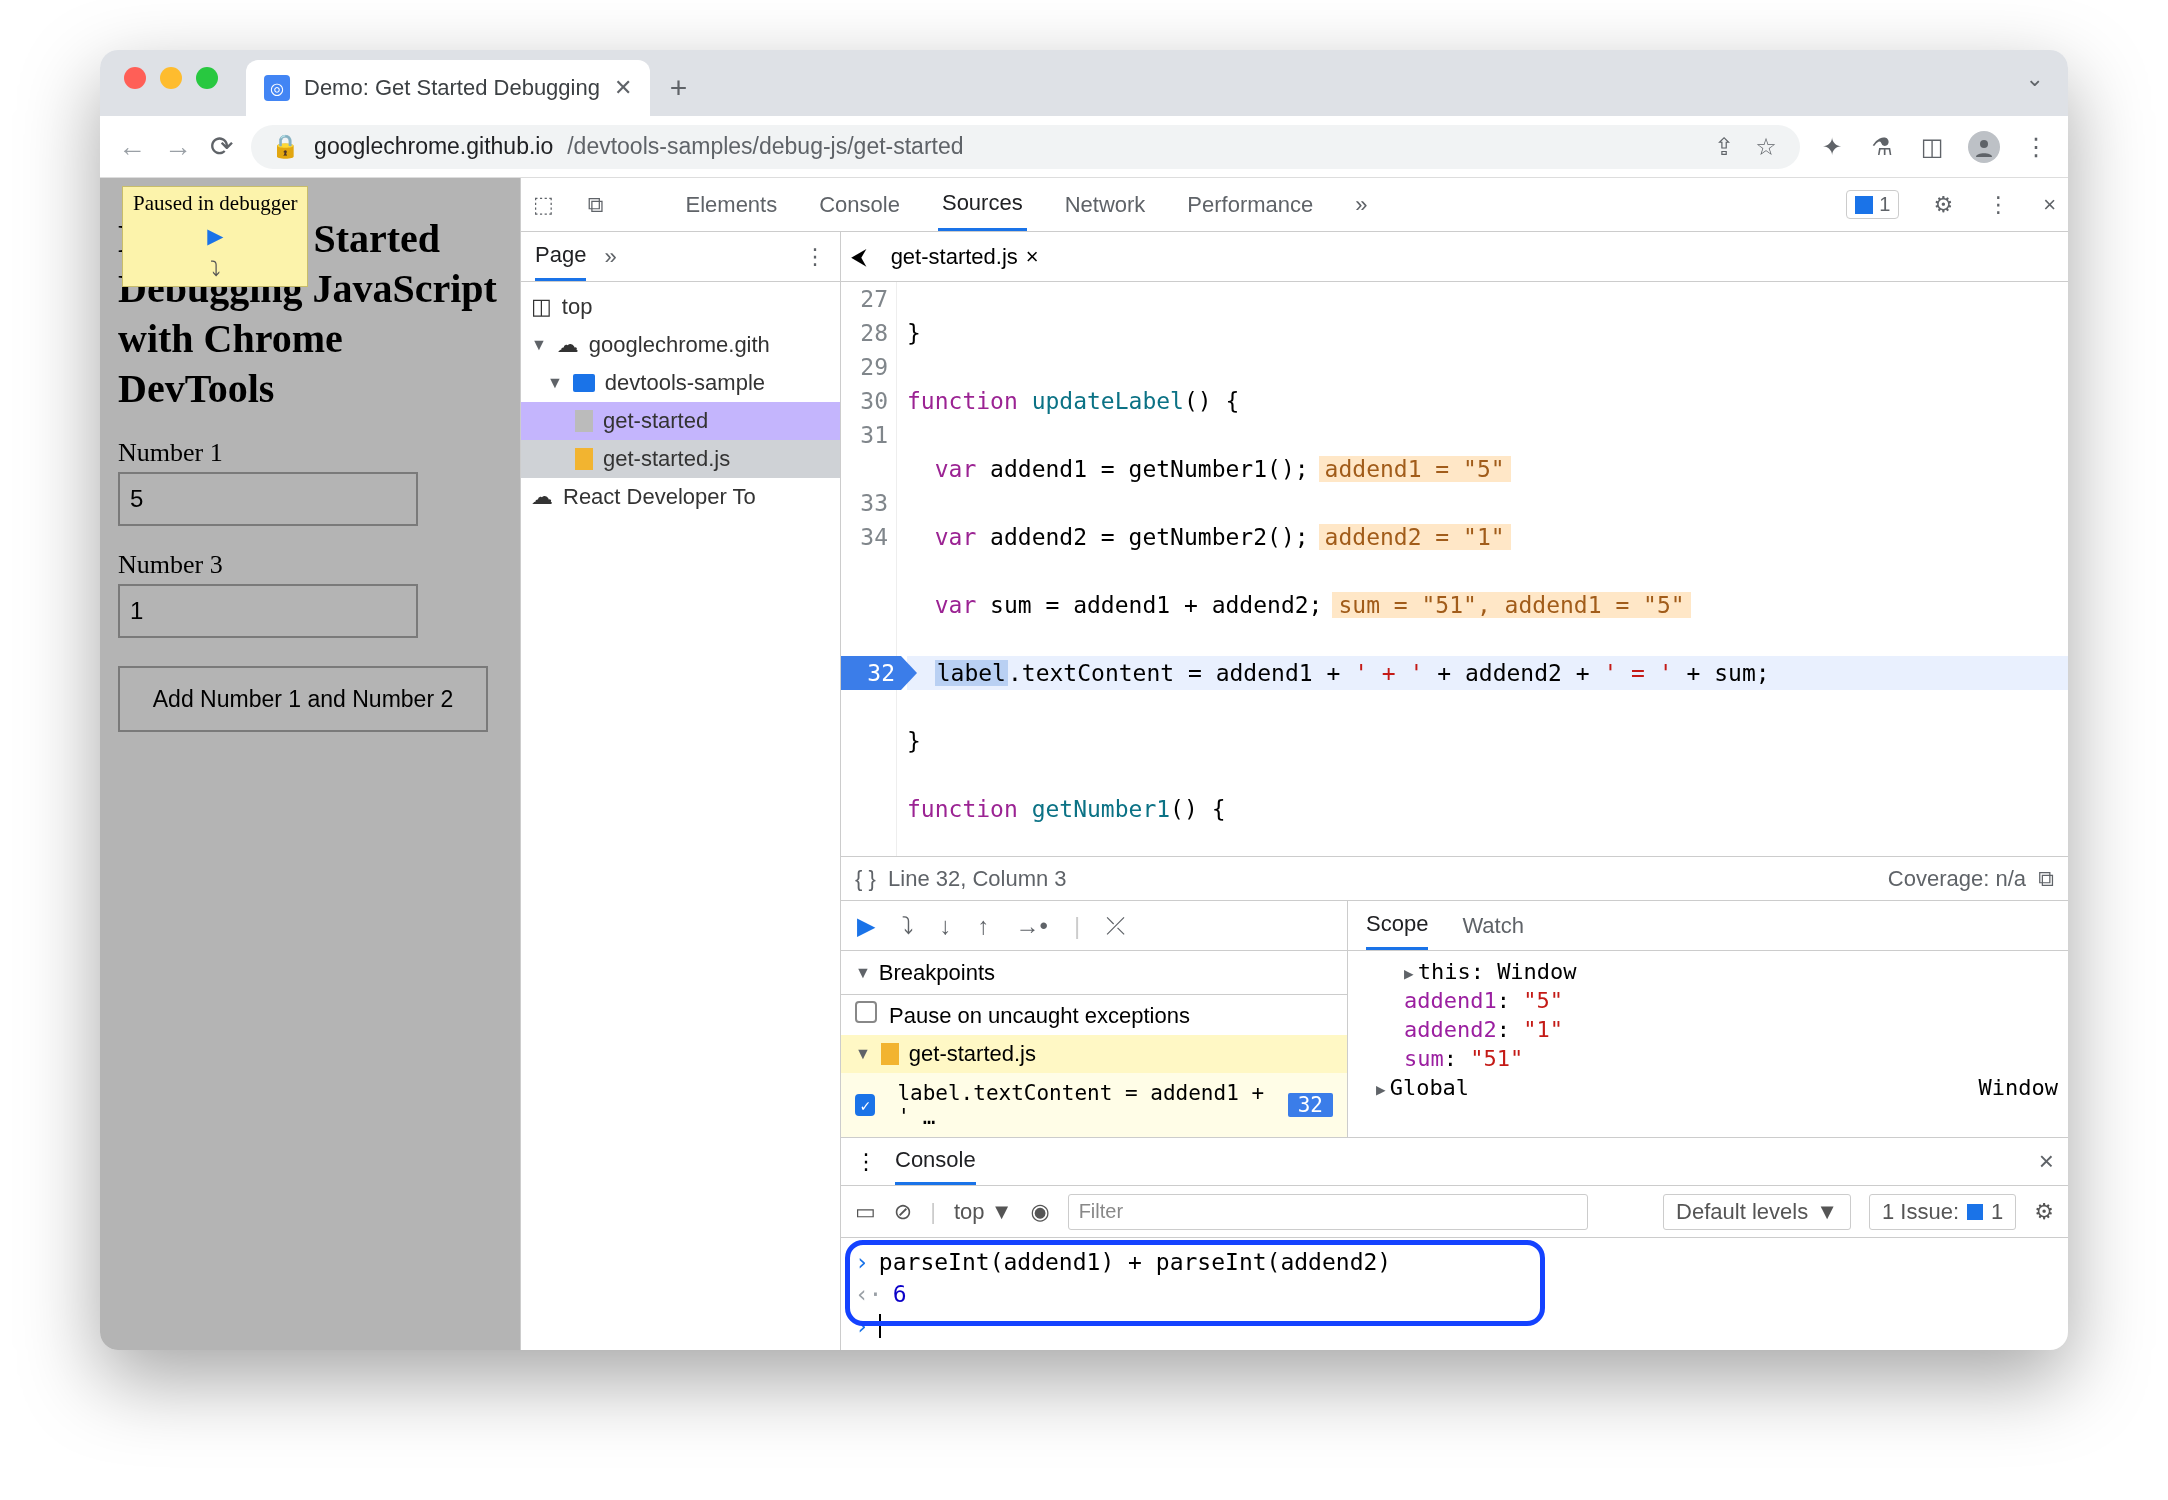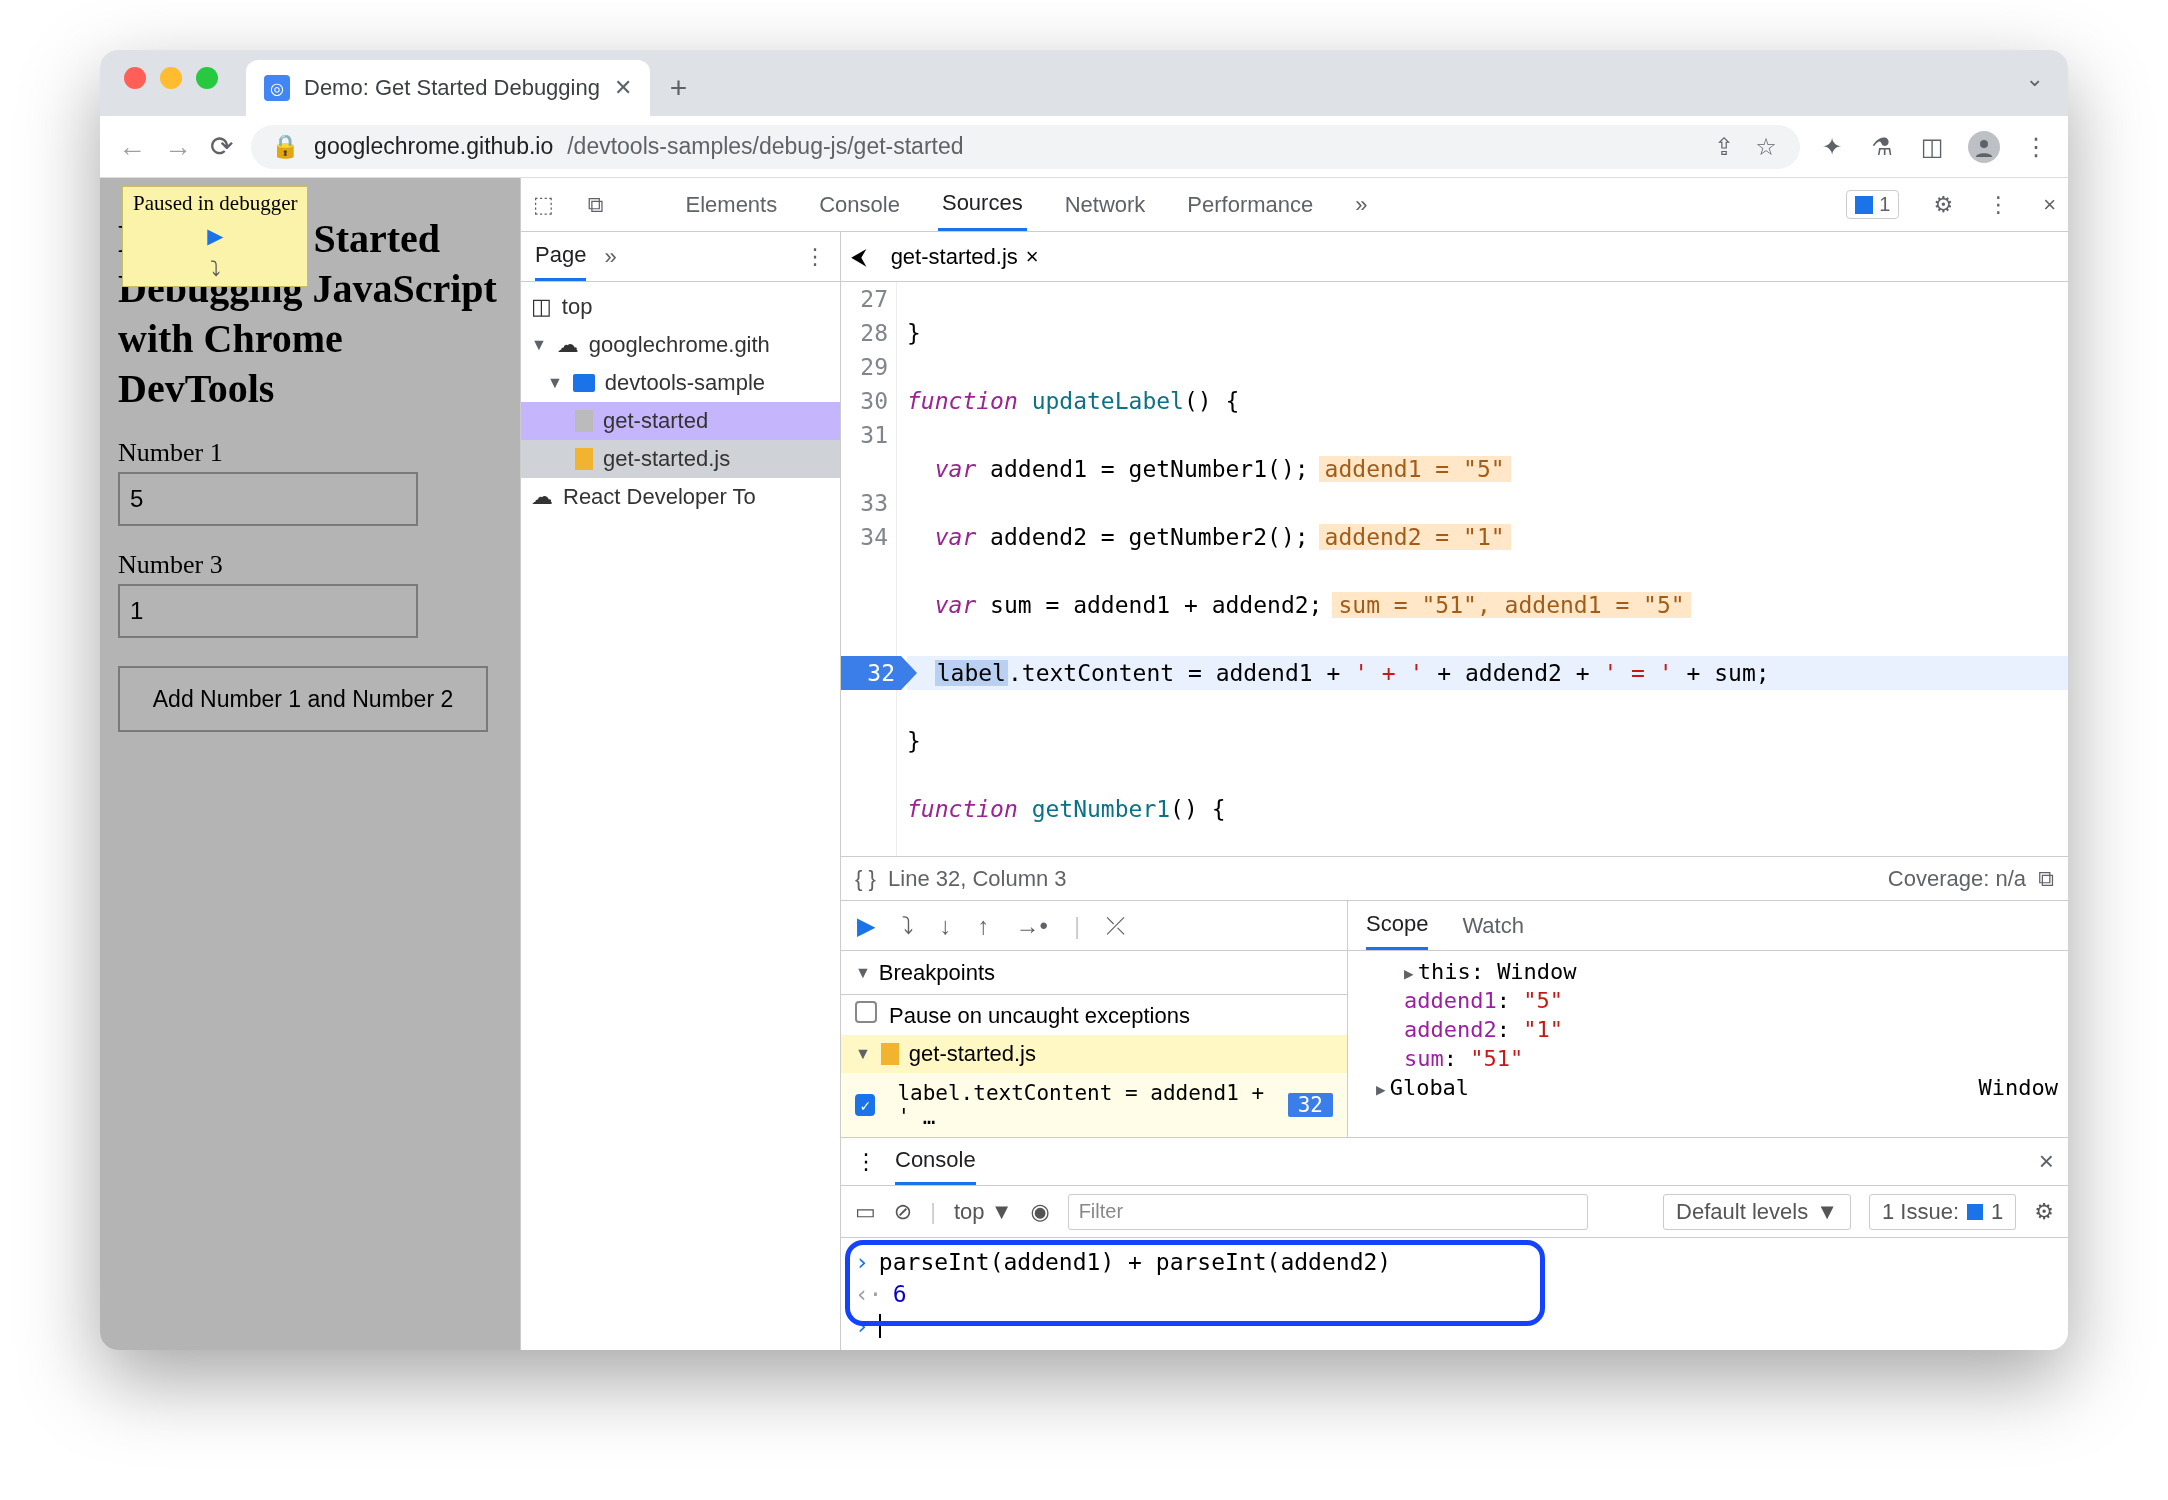--- a/index.html
+++ b/index.html
@@ -115,21 +115,21 @@
   .fileico{width:18px;height:22px;background:#bbb;}
   .fileico.js{background:#f2b430;}
   .ind1{padding-left:26px;} .ind2{padding-left:54px;}
   
   .code-col{flex:1;display:flex;flex-direction:column;min-width:0;}
   .file-tabbar{height:50px;border-bottom:1px solid #ccc;display:flex;align-items:center;padding:0 10px;gap:16px;}
   .ftab{display:flex;align-items:center;gap:8px;padding:0 8px;font-size:22px;}
   .code-area{flex:1;display:flex;font-family:Menlo,Consolas,monospace;font-size:23px;line-height:34px;overflow:hidden;}
   .gutter{width:56px;text-align:right;color:#80868b;padding-right:8px;border-right:1px solid #eee;background:#fff;}
   .codelines{flex:1;white-space:pre;padding-left:10px;position:relative;}
-  .kw{color:#9b2393;font-style:italic;} .fn{color:#0b7285;} .str{color:#c41a16;}
+  .kw{color:#9b2393;} .fn{color:#0b7285;} .str{color:#c41a16;}
   .inline-val{background:#ffe7c7;padding:0 6px;color:#a15c1a;margin-left:10px;}
   .linebp{position:relative;}
   .bp-marker{position:absolute;left:-66px;top:0;width:60px;height:34px;background:#3b7de9;color:#fff;text-align:right;padding-right:6px;}
   .bp-marker::after{content:"";position:absolute;right:-16px;top:0;border-top:17px solid transparent;border-bottom:17px solid transparent;border-left:16px solid #3b7de9;}
   .cur-line{background:#e9f0fe;}
   .sel-tok{background:#b9d0f3;padding:0 2px;}
   .status-row{height:44px;border-top:1px solid #ccc;display:flex;align-items:center;padding:0 14px;justify-content:space-between;color:#5f6368;font-size:22px;}
   
   .dbg-row{display:flex;border-top:1px solid #ccc;}
   .dbg-left{flex:1;border-right:1px solid #ccc;}

